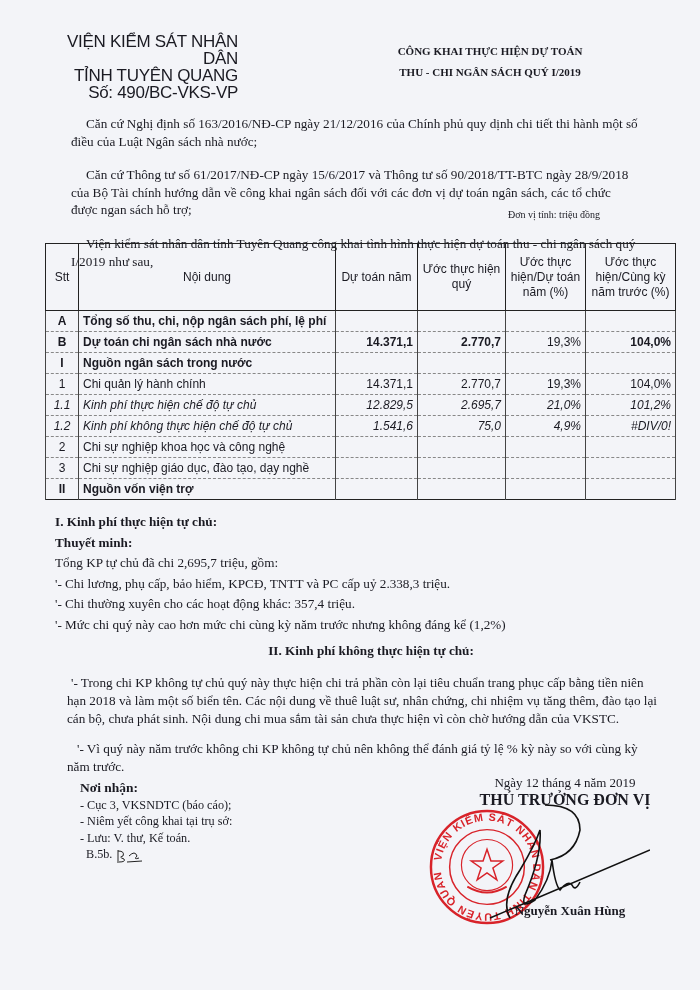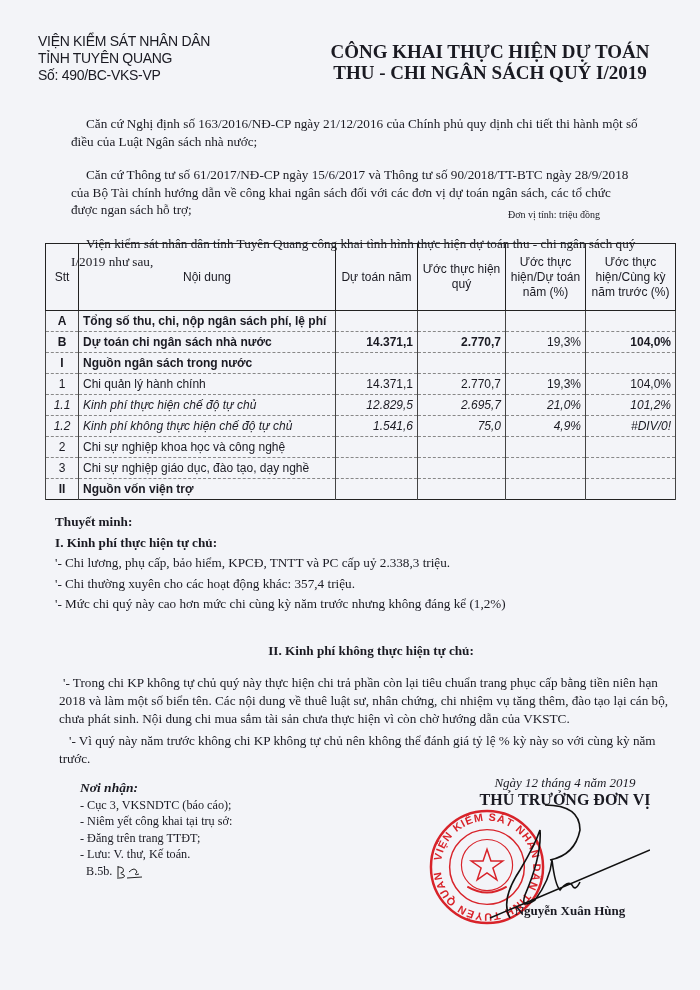--- a/index.html
+++ b/index.html
@@ -6,26 +6,26 @@
     body {
       width: 700px; height: 990px; overflow: hidden;
       background: #f3f4f8;
       font-family: "Liberation Serif", serif;
       color: #1a1a22;
       position: relative;
     }
     .page { position: absolute; inset: 0; }
     .org {
       position: absolute; left: 38px; top: 33px; width: 200px;
-      text-align: left; font-family: "Liberation Sans", sans-serif;
-      font-size: 14px; line-height: 17px; letter-spacing: -0.3px;
+      text-align: right; font-family: "Liberation Sans", sans-serif;
+      font-size: 17px; line-height: 17px; letter-spacing: -0.3px;
     }
     .title {
       position: absolute; left: 295px; top: 41px; width: 390px;
-      text-align: center; font-weight: bold; font-size: 19px; line-height: 21px;
+      text-align: center; font-weight: bold; font-size: 11px; line-height: 21px;
     }
     .intro {
       position: absolute; left: 55px; top: 99px; width: 600px;
       font-size: 13.2px; line-height: 17.6px;
     }
     .intro p { margin: 16px; text-indent: 0; }
     .intro p .ind { display: inline-block; width: 15px; }
     .unit {
       position: absolute; left: 508px; top: 202px;
       font-size: 10px;
@@ -56,31 +56,31 @@
       position: absolute; left: 55px; top: 512px; width: 620px;
       font-size: 13.2px; line-height: 20.5px;
     }
     .notes .h { font-weight: bold; margin: 0; }
     .notes p { margin: 0; }
     .notes2 {
       position: absolute; left: 55px; top: 642px; width: 620px;
       font-size: 13.2px; line-height: 18px;
     }
     .notes2 .h { font-weight: bold; margin: 0 0 14px 12px; text-align: center; }
-    .notes2 p { margin: 4px; }
+    .notes2 p { margin: 12px; }
     .recv {
       position: absolute; left: 80px; top: 780px; width: 280px;
       font-size: 12.2px; line-height: 16.6px;
     }
-    .recv .h { font-style: italic; font-weight: bold; font-size: 13.5px; }
+    .recv .h { font-weight: bold; font-size: 13.5px; }
     .sign {
       position: absolute; left: 455px; top: 775px; width: 220px;
       text-align: center; font-size: 13px;
     }
-    .sign .date { font-style: italic; }
+    .sign .date { }
     .sign .role { font-weight: bold; font-size: 16px; font-family: Liberation Serif, serif; }
     .sign .name {
       position: absolute; left: 40px; top: 128px; width: 150px; font-weight: bold;
     }
     .stamp { position: absolute; left: 428px; top: 808px; width: 118px; height: 118px; }
     .signature { position: absolute; left: 480px; top: 800px; width: 170px; height: 125px; }
     .initials { display: inline-block; width: 30px; height: 16px; vertical-align: middle; }
   </style>
 </head>
 <body>
@@ -195,38 +195,38 @@
         <td>Nguồn vốn viện trợ</td>
         <td class="num"></td>
         <td class="num"></td>
         <td class="num pct"></td>
         <td class="num pct"></td>
       </tr>
     </tbody>
   </table>
 
   <div class="notes">
+    <p class="h">I. Kinh phí thực hiện tự chủ:</p>
     <p class="h">Thuyết minh:</p>
-    <p class="h">I. Kinh phí thực hiện tự chủ:</p>
+    <p>Tổng KP tự chủ đã chi 2,695,7 triệu, gồm:</p>
     <p>'- Chi lương, phụ cấp, bảo hiểm, KPCĐ, TNTT và PC cấp uỷ  2.338,3 triệu.</p>
     <p>'- Chi thường xuyên cho các hoạt động khác: 357,4 triệu.</p>
     <p>'- Mức chi quý này cao hơn mức chi cùng kỳ năm trước nhưng không đáng kể (1,2%)</p>
   </div>
 
   <div class="notes2">
     <p class="h">II.  Kinh phí không thực hiện tự chủ:</p>
     <p><span style="display:inline-block;width:4px"></span><span>'- Trong chi KP không tự chủ quý này thực hiện chi trả phần còn lại tiêu chuẩn trang phục cấp bằng tiền niên hạn 2018 và làm một số biển tên. Các nội dung về thuê luật sư, nhân chứng, chi nhiệm vụ tăng thêm, đào tạo lại cán bộ, chưa phát sinh. Nội dung chi mua sắm tài sản chưa thực hiện vì còn chờ hướng dẫn của VKSTC.</span></p>
     <p><span style="display:inline-block;width:10px"></span><span>'- Vì quý này năm trước không chi KP không tự chủ nên không thể đánh giá tỷ lệ % kỳ này so với cùng kỳ năm trước.</span></p>
   </div>
 
   <div class="recv">
     <div class="h">Nơi nhận:</div>
     <div>- Cục 3, VKSNDTC (báo cáo);</div>
     <div>- Niêm yết công khai tại trụ sở:</div>
-    <div>- Đăng trên trang TTĐT;</div>
     <div>- Lưu:  V. thư, Kế toán.</div>
     <div style="padding-left:6px">
       <span>B.5b.</span>
       <svg class="initials" viewBox="0 0 30 16">
         <path d="M3 2 L3 15 M3 3 Q10 3 8 8 Q3 9 9 11 Q11 14 4 14 M14 8 Q20 2 22 8 Q18 12 24 10 M12 14 L27 13" stroke="#222" stroke-width="1" fill="none"></path>
       </svg>
     </div>
   </div>
 
   <svg class="stamp" viewBox="0 0 120 120">

